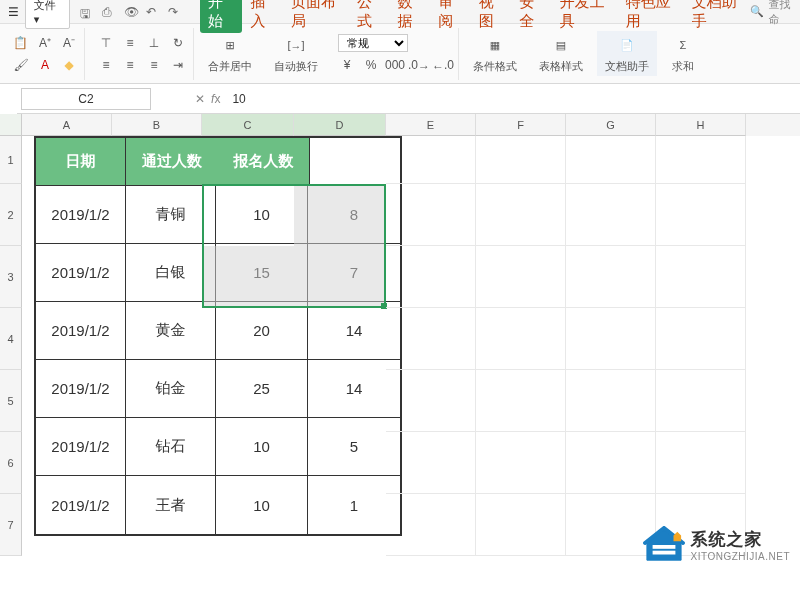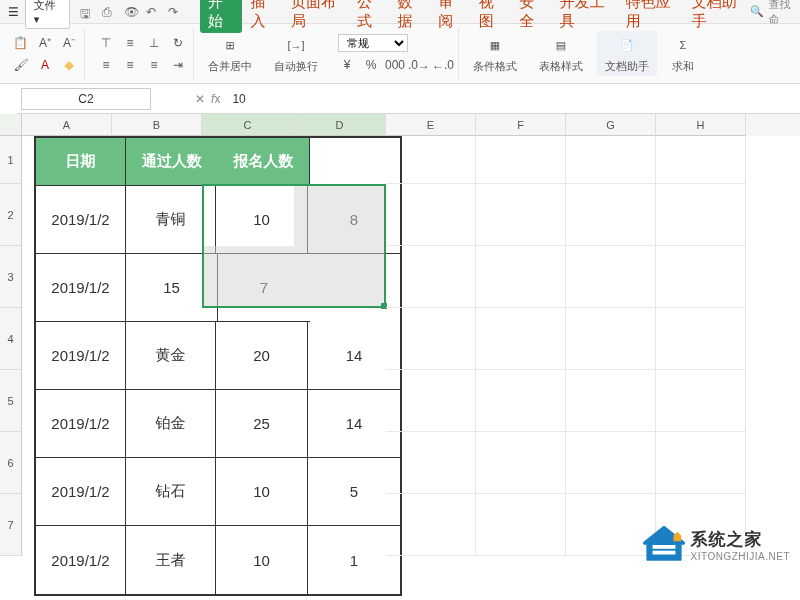--- a/index.html
+++ b/index.html
@@ -54,21 +54,21 @@
 .cells { position: relative; }
 .cell { border-right: 1px solid #e8e8e8; border-bottom: 1px solid #e8e8e8; display: flex; align-items: center; justify-content: center; font-size: 14px; }
 .cell.whdr { height: 48px; }
 .cell.wdata { height: 62px; }
 .cell.we { width: 90px; }
 .cell.wrest { width: 90px; }
 
 
 .data-table { position: absolute; left: 0; top: 0; border: 2px solid #333; margin-left: 12px; }
 .dt-row { display: flex; }
-.dt-cell { display: flex; align-items: center; justify-content: center; height: 68px; border-right: 1px solid #333; border-bottom: 1px solid #333; font-size: 15px; background: #fff; }
+.dt-cell { display: flex; align-items: center; justify-content: center; height: 58px; border-right: 1px solid #333; border-bottom: 1px solid #333; font-size: 15px; background: #fff; }
 .dt-row.header .dt-cell { height: 48px; background: #6cbf84; color: #fff; font-weight: bold; font-size: 15px; }
 .dt-cell.ca { width: 90px; }
 .dt-cell.cb { width: 90px; }
 .dt-cell.cc { width: 92px; }
 .dt-cell.cd { width: 92px; border-right: none; }
 .dt-row:last-child .dt-cell { border-bottom: none; }
 
 
 .selection-box { position: absolute; border: 2px solid #2e9c5a; pointer-events: none; }
 .selection-fill { position: absolute; background: #d4d4d4; opacity: 0.5; pointer-events: none; }
@@ -220,20 +220,21 @@
             <div class="dt-cell cc">报名人数</div>
           </div>
           <div class="dt-row">
             <div class="dt-cell ca">2019/1/2</div>
             <div class="dt-cell cb">青铜</div>
             <div class="dt-cell cc">10</div>
             <div class="dt-cell cd">8</div>
           </div>
           <div class="dt-row">
             <div class="dt-cell ca">2019/1/2</div>
+            <div class="dt-cell cb">白银</div>
             <div class="dt-cell cc">15</div>
             <div class="dt-cell cd">7</div>
           </div>
           <div class="dt-row">
             <div class="dt-cell ca">2019/1/2</div>
             <div class="dt-cell cb">黄金</div>
             <div class="dt-cell cc">20</div>
             <div class="dt-cell cd">14</div>
           </div>
           <div class="dt-row">

